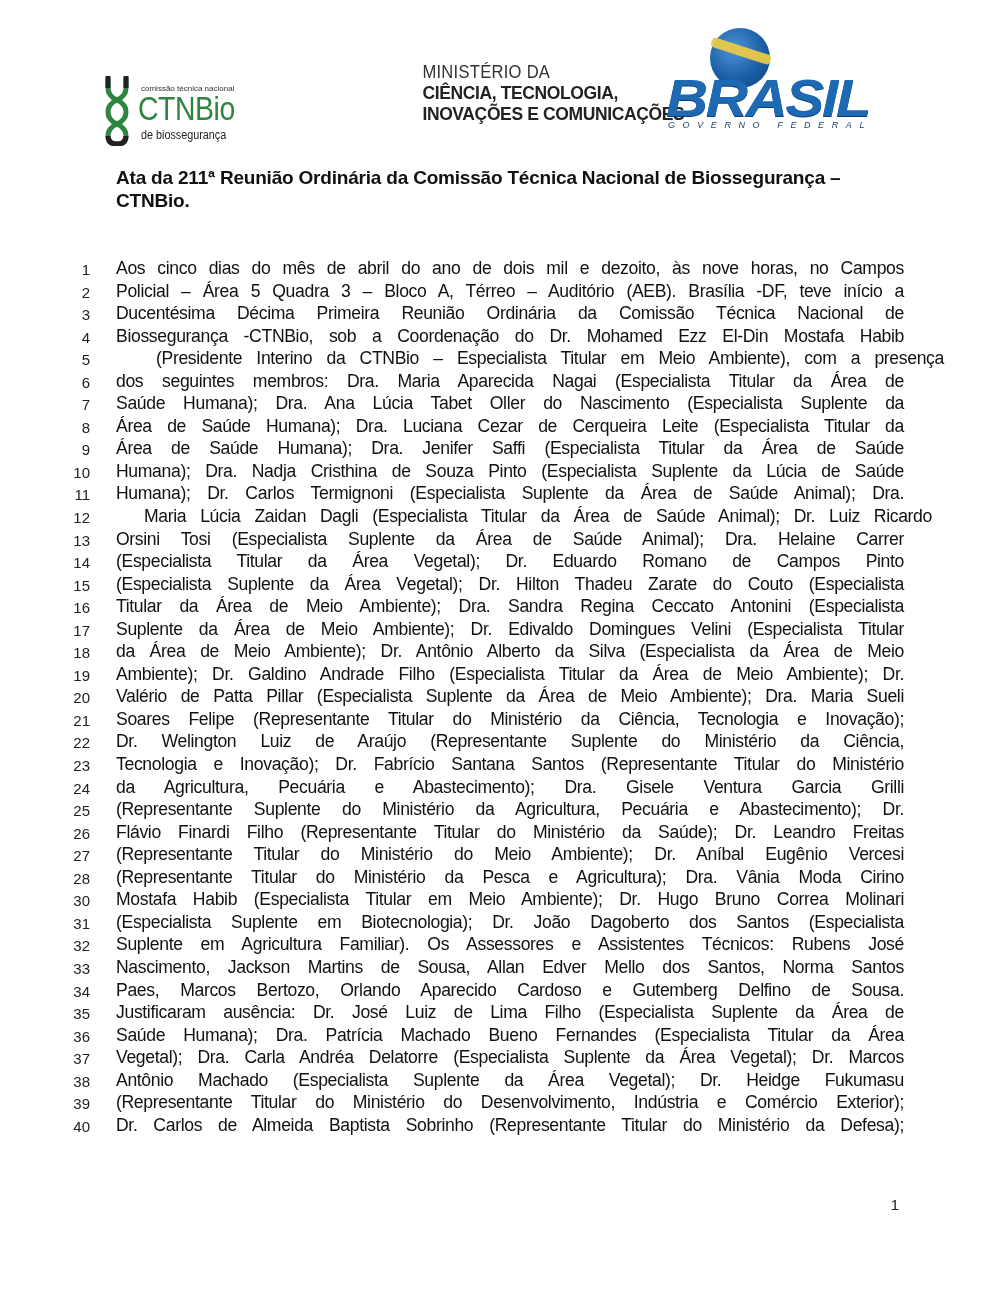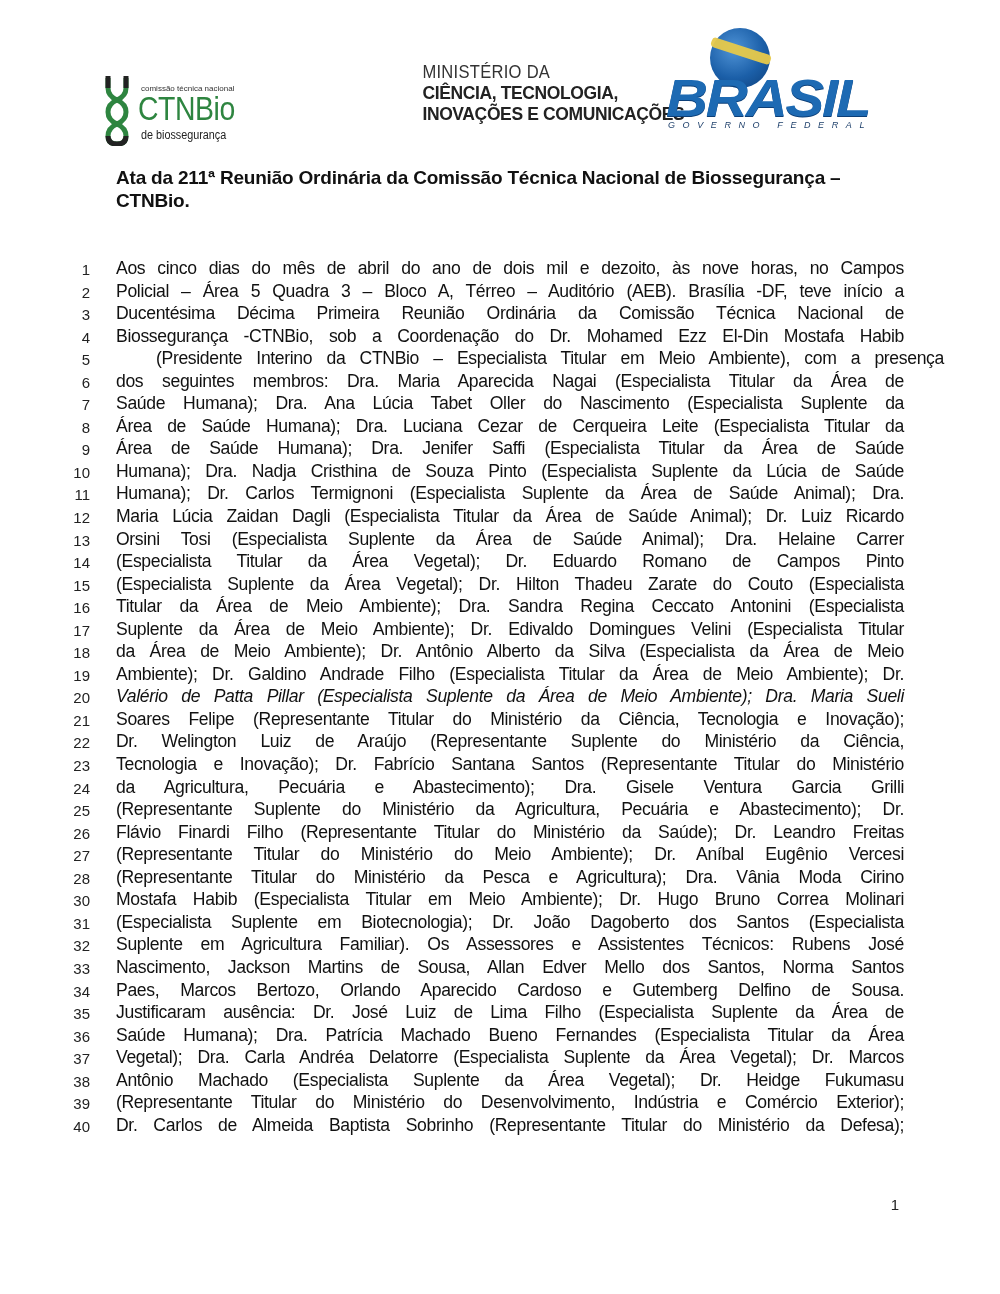--- a/index.html
+++ b/index.html
@@ -113,21 +113,21 @@
   <div class="line">
       <span class="line-no">10</span>
       <span class="line-text" style="display: inline-block; transform: scaleX(1); transform-origin: left center;">Humana); Dra. Nadja Cristhina de Souza Pinto (Especialista Suplente da Lúcia de Saúde</span>
     </div>
   <div class="line">
       <span class="line-no">11</span>
       <span class="line-text" style="display: inline-block; transform: scaleX(1); transform-origin: left center;">Humana); Dr. Carlos Termignoni (Especialista Suplente da Área de Saúde Animal); Dra.</span>
     </div>
   <div class="line">
       <span class="line-no">12</span>
-      <span class="line-text" style="display: inline-block; transform: scaleX(1); transform-origin: left center;">Maria Lúcia Zaidan Dagli (Especialista Titular da Área de Saúde Animal); Dr. Luiz Ricardo</span>
+      <span class="line-text" style="display: inline-block; transform: scaleX(1); transform-origin: left center; margin-left: 28px;">Maria Lúcia Zaidan Dagli (Especialista Titular da Área de Saúde Animal); Dr. Luiz Ricardo</span>
     </div>
   <div class="line">
       <span class="line-no">13</span>
       <span class="line-text" style="display: inline-block; transform: scaleX(1); transform-origin: left center;">Orsini Tosi (Especialista Suplente da Área de Saúde Animal); Dra. Helaine Carrer</span>
     </div>
   <div class="line">
       <span class="line-no">14</span>
       <span class="line-text" style="display: inline-block; transform: scaleX(1); transform-origin: left center;">(Especialista Titular da Área Vegetal); Dr. Eduardo Romano de Campos Pinto</span>
     </div>
   <div class="line">
@@ -145,21 +145,21 @@
   <div class="line">
       <span class="line-no">18</span>
       <span class="line-text" style="display: inline-block; transform: scaleX(1); transform-origin: left center;">da Área de Meio Ambiente); Dr. Antônio Alberto da Silva (Especialista da Área de Meio</span>
     </div>
   <div class="line">
       <span class="line-no">19</span>
       <span class="line-text" style="display: inline-block; transform: scaleX(1); transform-origin: left center;">Ambiente); Dr. Galdino Andrade Filho (Especialista Titular da Área de Meio Ambiente); Dr.</span>
     </div>
   <div class="line">
       <span class="line-no">20</span>
-      <span class="line-text" style="display: inline-block; transform: scaleX(1); transform-origin: left center; font-style: italic;">Valério de Patta Pillar (Especialista Suplente da Área de Meio Ambiente); Dra. Maria Sueli</span>
+      <span class="line-text" style="display: inline-block; transform: scaleX(1); transform-origin: left center;">Valério de Patta Pillar (Especialista Suplente da Área de Meio Ambiente); Dra. Maria Sueli</span>
     </div>
   <div class="line">
       <span class="line-no">21</span>
       <span class="line-text" style="display: inline-block; transform: scaleX(1); transform-origin: left center;">Soares Felipe (Representante Titular do Ministério da Ciência, Tecnologia e Inovação);</span>
     </div>
   <div class="line">
       <span class="line-no">22</span>
       <span class="line-text" style="display: inline-block; transform: scaleX(1); transform-origin: left center;">Dr. Welington Luiz de Araújo (Representante Suplente do Ministério da Ciência,</span>
     </div>
   <div class="line">

